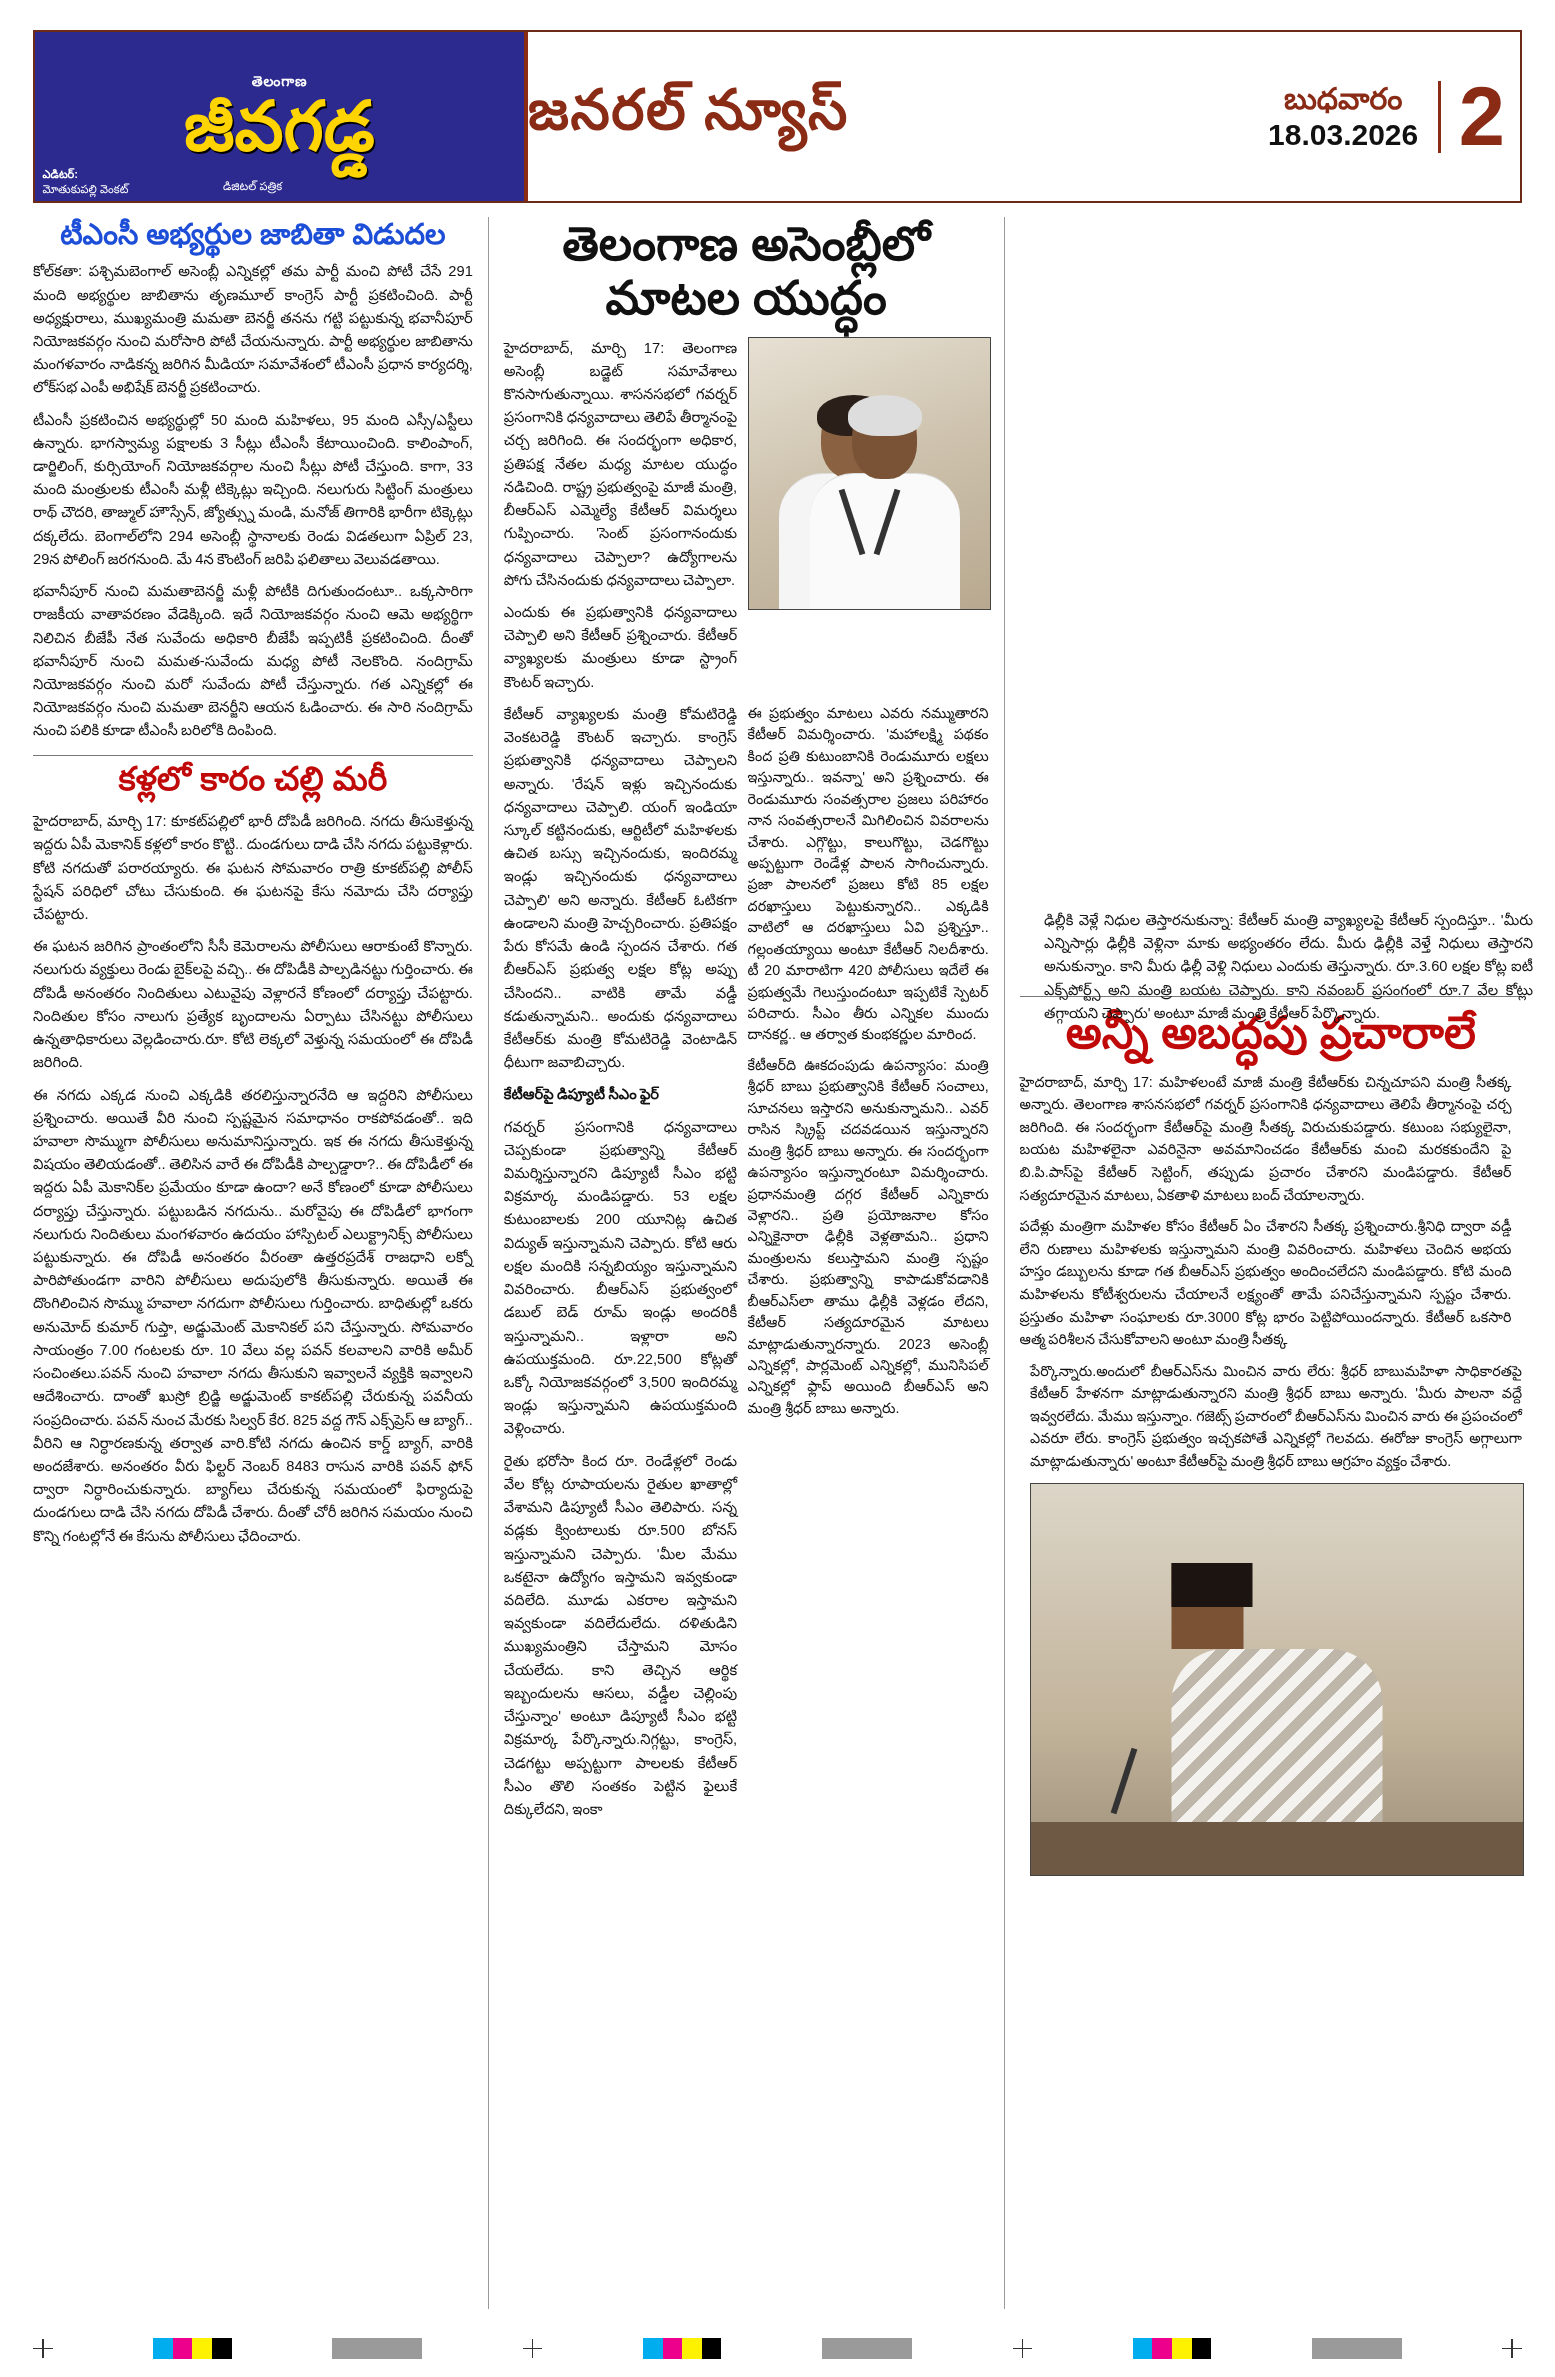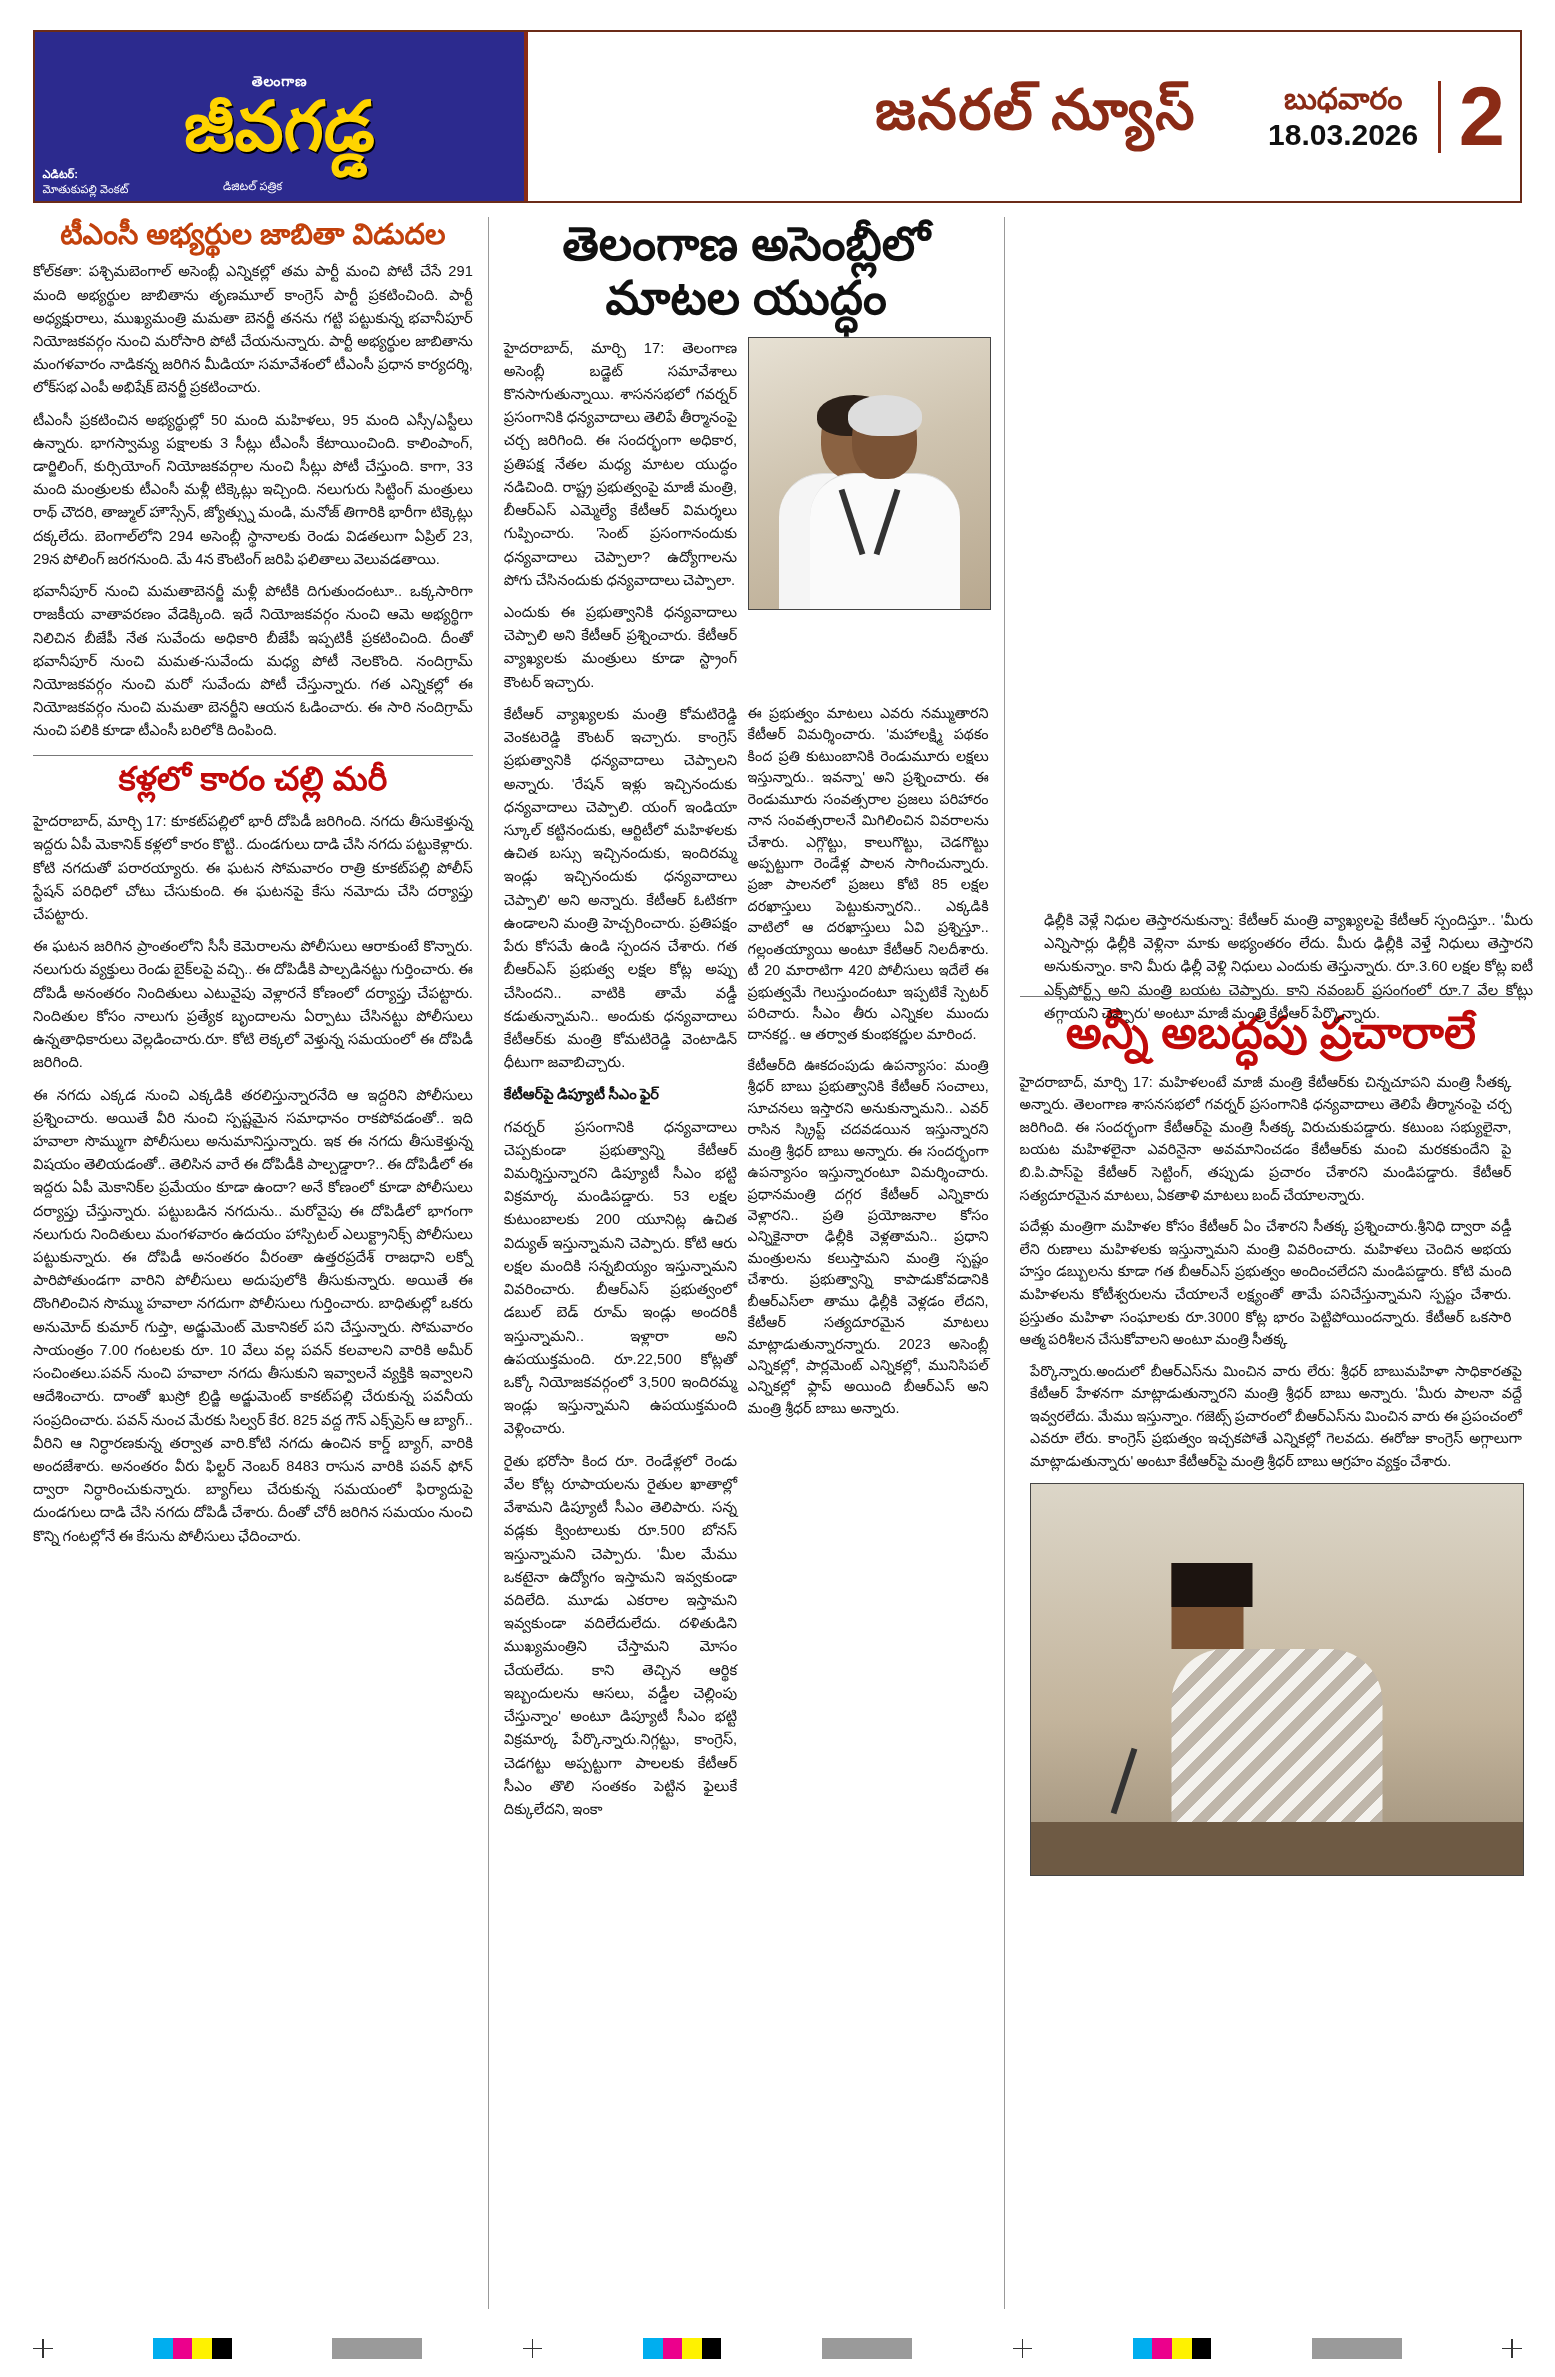--- a/index.html
+++ b/index.html
@@ -70,21 +70,21 @@
     position: absolute;
     left: 188px;
     bottom: 6px;
     font-size: 11.3px;
     color: #ffffff;
   }
   .mast-mid {
     flex: 1;
     display: flex;
     align-items: center;
-    justify-content: flex-end;
+    justify-content: flex-start;
     border-left: 4.5px solid #8a2b16;
     position: relative;
   }
   .mast-mid .section-name {
     font-size: 56px;
     font-weight: bold;
     color: #8a2b16;
     letter-spacing: 1.5px;
   }
   .mast-right {
@@ -126,21 +126,21 @@
     margin-top: 13.5px;
     height: 2092px;
   }
   .col {
     box-sizing: border-box;
   }
   .col-1 { width: 466px; padding-right: 15px; border-right: 1.5px solid #999; }
   .col-2 { width: 527px; padding: 0 15px; border-right: 1.5px solid #999; }
   .col-3 { width: 529px; padding-left: 15px; }
   h2.head-dark {
-    color: #c2410c;
+    color: #1d4ed8;
     font-size: 29px;
     font-weight: bold;
     text-align: center;
     margin: 0 0 9px 0;
     line-height: 1.2;
   }
   h1.big-head {
     color: #111;
     font-size: 47px;
     font-weight: bold;

